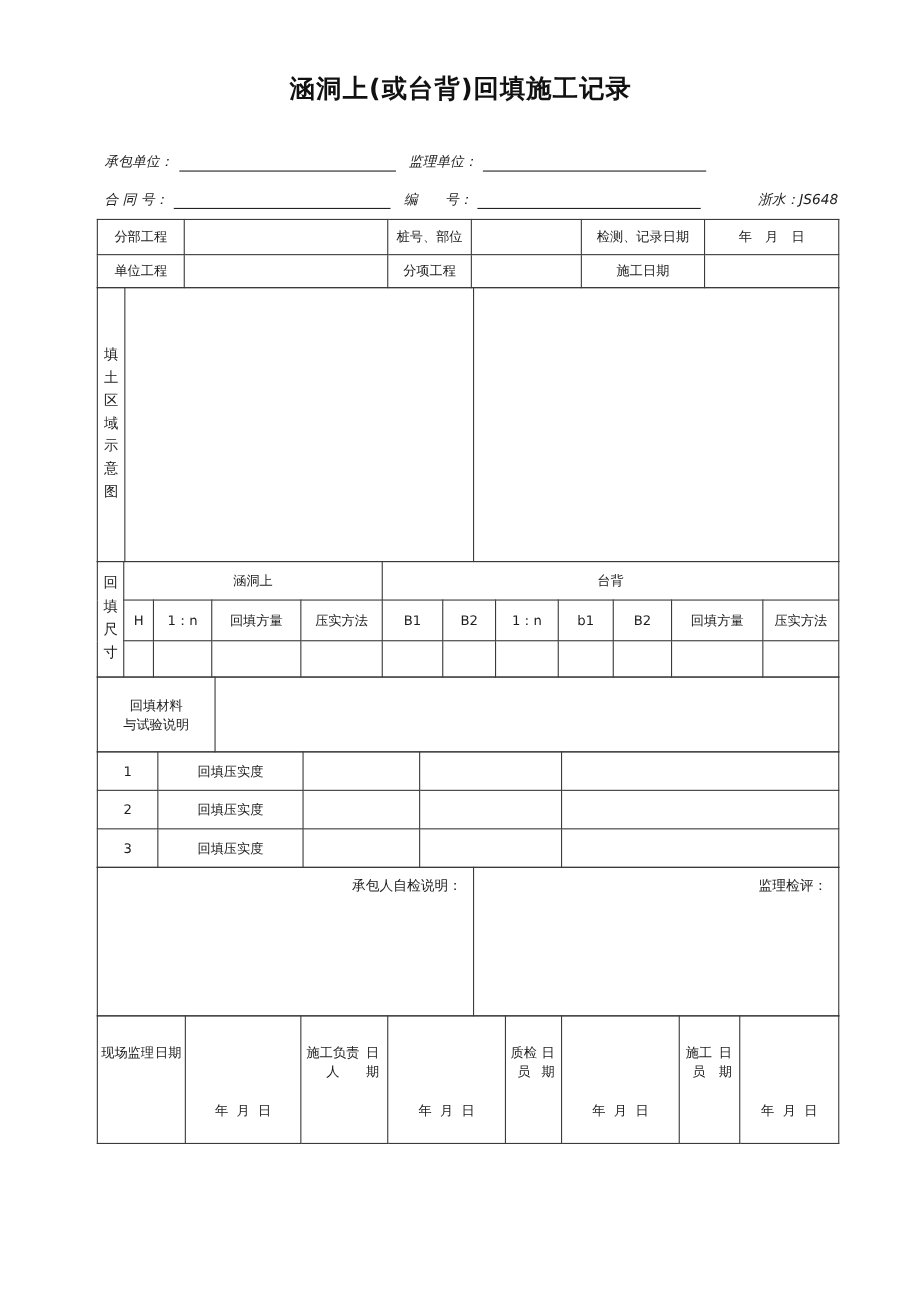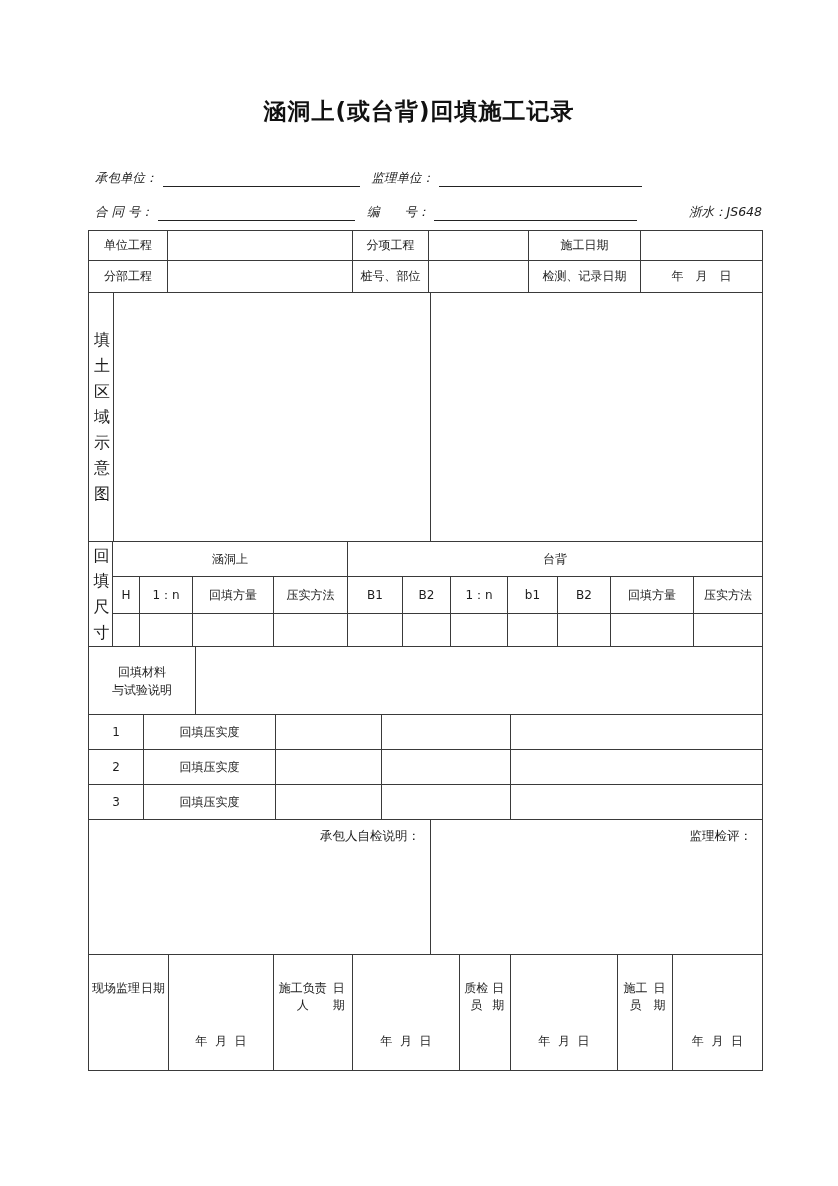--- a/index.html
+++ b/index.html
@@ -2,42 +2,42 @@
 <html><head>
 <meta charset="utf-8">
 <style>
   * { margin:0; padding:0; box-sizing:border-box; }
   html,body { background:#ffffff; }
   .page {
     width:838px; height:1186px; background:#ffffff; position:relative;
     font-family:"DejaVu Sans","Liberation Sans",sans-serif; color:#1c1c1c;
   }
   .title {
-    padding-top:96px; text-align:center; font-size:23px; font-weight:bold;
+    padding-top:65px; text-align:center; font-size:23px; font-weight:bold;
     letter-spacing:1px; color:#111;
   }
   .content { margin-left:88px; width:676px; }
   .hdr { margin-top:33px;font-style:italic; }
   .hdr-row {
     display:flex; align-items:flex-end; height:27px; font-size:12.5px;
     padding-left:7px; margin-bottom:7px; white-space:pre;
   }
   .hdr-row .lab { line-height:18px; }
   .fill { border-bottom:1px solid #222; height:18px; margin-left:5px; }
   .fill.w1 { width:197px; margin-right:12px; }
   .fill.w2 { width:203px; }
   .form-code { margin-left:auto; padding-right:2px; font-size:12.5px; line-height:18px; }
 
   table { border-collapse:collapse; table-layout:fixed; width:674px; margin-top:-1px; }
   table.first { margin-top:9px; }
   td {
     border:1px solid #3a3a3a; font-size:12px; text-align:center;
     vertical-align:middle; padding:0 2px; overflow:hidden; color:#1c1c1c;
   }
-  .vlabel { width:14px; margin:0 auto; word-break:break-all; line-height:1.6; font-size:16px; padding:0; }
+  .vlabel { width:14px; margin:0 auto; word-break:break-all; line-height:1.6; font-size:13px; padding:0; }
   .note-cell { vertical-align:top; text-align:right; padding:8px 10px; font-size:12.5px; }
   .two-line { line-height:1.5; }
   .sig-role {
     display:flex; justify-content:space-between;
     height:114px; padding:24px 1px 20px;
   }
   .sig-date {
     display:flex; align-items:flex-end; justify-content:center;
     height:114px; padding-bottom:20px; white-space:pre;
   }
@@ -69,35 +69,35 @@
     <table class="first">
       <colgroup>
           <col style="width:79px">
           <col style="width:185px">
           <col style="width:76px">
           <col style="width:100px">
           <col style="width:112px">
           <col style="width:122px">
         </colgroup>
       <tbody>
-          <tr style="height:30px">
-        <td>单位工程</td>
-        <td></td>
-        <td>分项工程</td>
-        <td></td>
-        <td>施工日期</td>
-        <td></td>
-      </tr>
-      <tr style="height:32px">
+          <tr style="height:32px">
         <td>分部工程</td>
         <td></td>
         <td>桩号、部位</td>
         <td></td>
         <td>检测、记录日期</td>
         <td class="datecell">年　月　日</td>
+      </tr>
+      <tr style="height:30px">
+        <td>单位工程</td>
+        <td></td>
+        <td>分项工程</td>
+        <td></td>
+        <td>施工日期</td>
+        <td></td>
       </tr>
     </tbody>
       </table>
 
     <table>
       <colgroup>
           <col style="width:25px">
           <col style="width:317px">
           <col style="width:332px">
         </colgroup>

